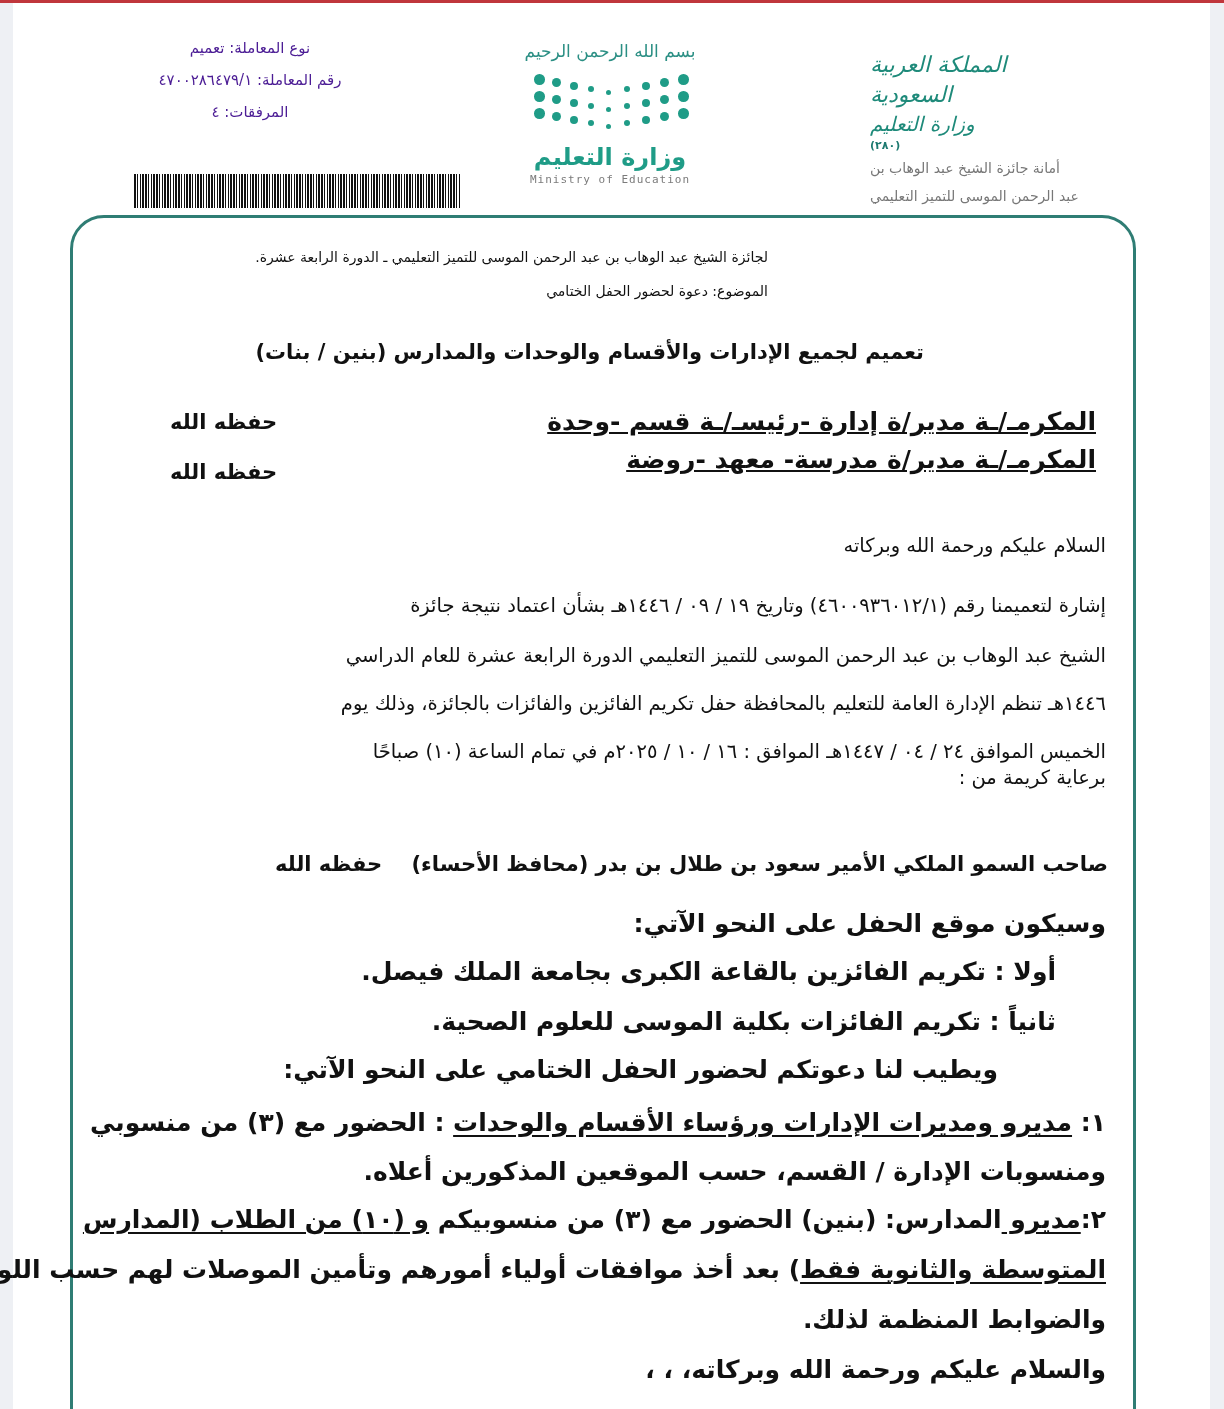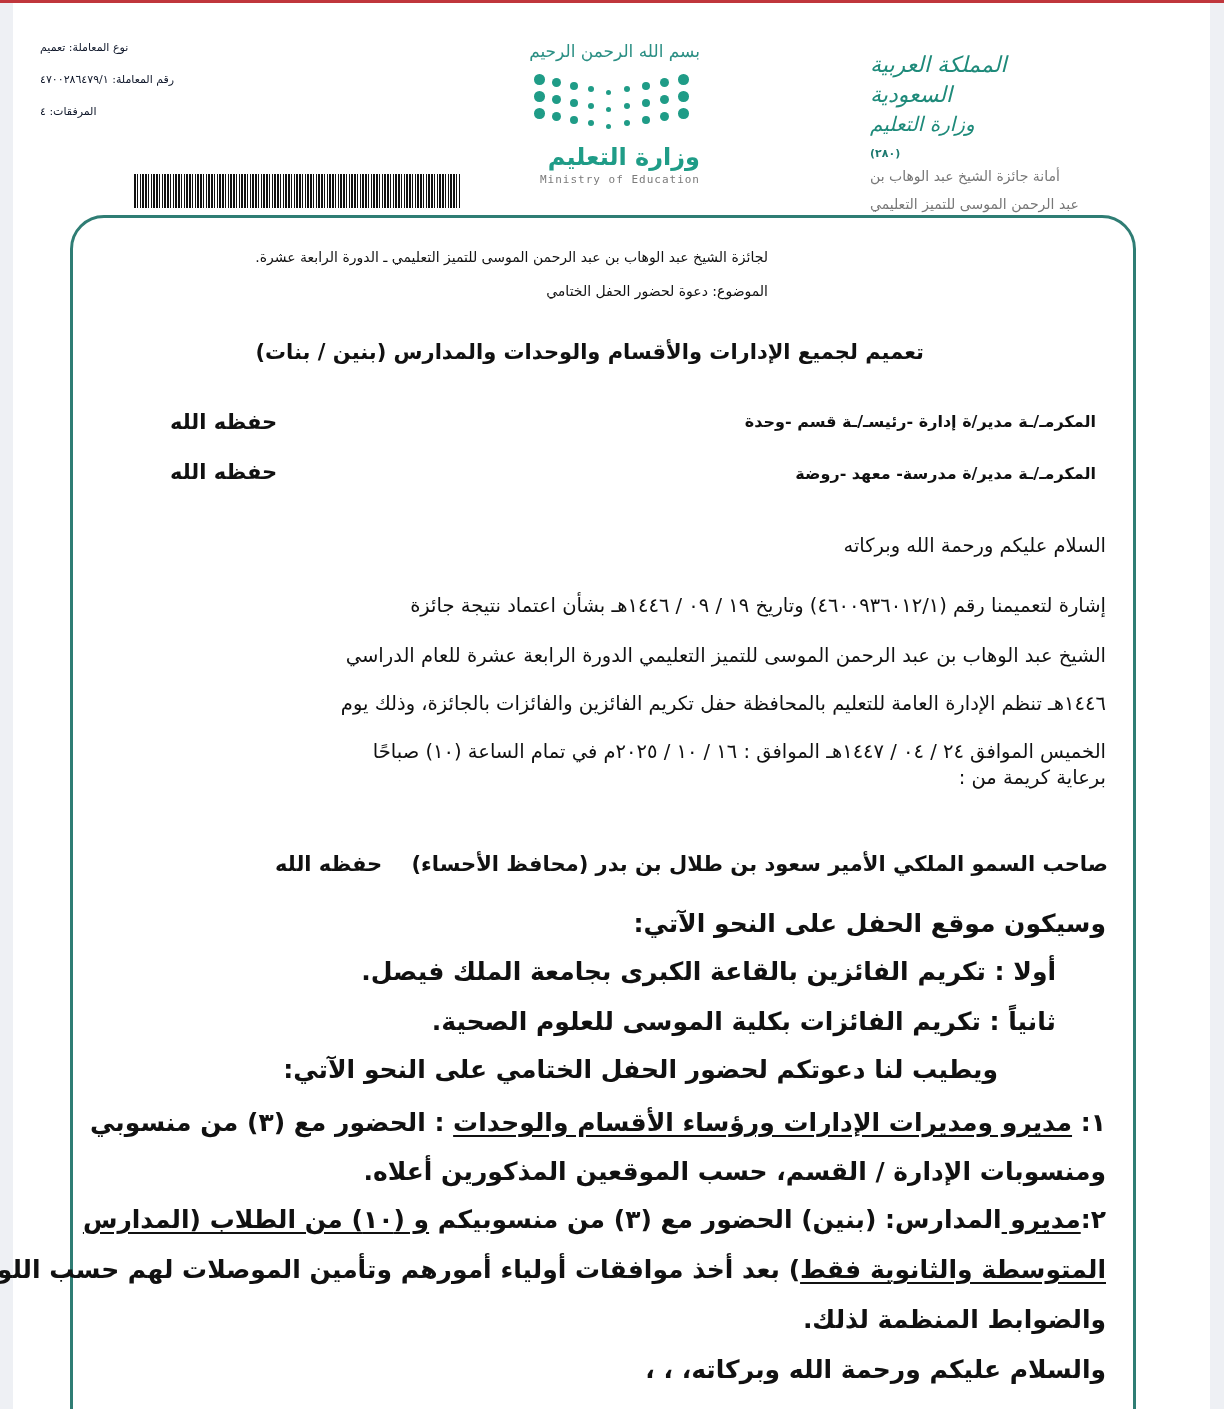--- a/index.html
+++ b/index.html
@@ -7,48 +7,48 @@
     width:1224px; height:1409px; overflow:hidden; position:relative;
     background:#ffffff;
     font-family:"DejaVu Sans", sans-serif;
     color:#111;
   }
   .topbar { position:absolute; left:0; top:0; width:1224px; height:3px; background:#c0363c; }
   .side-left { position:absolute; left:0; top:3px; width:13px; height:1406px; background:#eef0f4; }
   .side-right { position:absolute; right:0; top:3px; width:14px; height:1406px; background:#eef0f4; }
 
   
-  .meta { position:absolute; left:40px; top:32px; width:420px; direction:rtl; text-align:left; font-size:11px; color:#0f172a; }
+  .meta { position:absolute; left:40px; top:32px; width:420px; direction:rtl; text-align:center; font-size:15px; color:#4c1d95; }
   .meta .row { height:32px; line-height:32px; white-space:nowrap; }
   .barcode { position:absolute; left:134px; top:174px; width:326px; height:34px;
     background: repeating-linear-gradient(90deg,#111 0 2px,#fff 2px 3px,#111 3px 4px,#fff 4px 6px,#111 6px 7px,#fff 7px 8px,#111 8px 10px,#fff 10px 11px); }
 
   
-  .logo { position:absolute; left:520px; top:36px; width:180px; height:160px; text-align:right; direction:rtl; }
+  .logo { position:absolute; left:520px; top:36px; width:180px; height:160px; text-align:center; direction:rtl; }
   .logo .basmala { font-family:"DejaVu Serif", serif; font-size:17px; color:#2b8f84; height:30px; line-height:30px; }
   .dots { position:relative; width:160px; height:64px; margin:6px auto 0; }
   .dot { position:absolute; border-radius:50%; background:#2c9c8c; }
   .logo .ar-name { font-size:24px; font-weight:bold; color:#1f9c87; margin-top:6px; line-height:30px; }
   .logo .en-name { font-family:"DejaVu Sans Mono", monospace; font-size:11px; color:#7b7b7b; letter-spacing:1px; line-height:16px; }
 
   
   .kingdom { position:absolute; left:870px; top:50px; width:220px; text-align:left; direction:rtl; }
   .kingdom .k1 { font-family:"DejaVu Serif", serif; font-size:22px; color:#1e8a7a; line-height:30px; font-style:italic; }
   .kingdom .k2 { font-family:"DejaVu Serif", serif; font-size:20px; color:#1e8a7a; line-height:28px; font-style:italic; }
-  .kingdom .num { font-size:11px; color:#1e7a70; font-weight:bold; line-height:16px; margin-top:8px; }
+  .kingdom .num { font-size:11px; color:#1e7a70; font-weight:bold; line-height:16px; }
   .kingdom .a1, .kingdom .a2 { font-size:14px; color:#777; line-height:28px; }
 
   
   .frame { position:absolute; left:70px; top:215px; width:1066px; height:1250px;
     border:3px solid #2f7d74; border-radius:34px; box-sizing:border-box; }
 
   .body-text { position:absolute; direction:rtl; text-align:right; white-space:nowrap; }
   .subject { right:456px; top:240px; font-size:14px; color:#111; line-height:34px; }
   .title { right:300px; top:334px; font-size:21px; font-weight:bold; line-height:36px; }
-  .addr { right:128px; font-size:16px; font-weight:bold; line-height:36px; }
+  .addr { right:128px; font-size:25px; font-weight:bold; line-height:36px;text-decoration:underline; }
   .hafez { left:170px; font-size:21px; font-weight:bold; line-height:36px; }
   .para { right:118px; font-size:19.5px; line-height:48.5px; }
   .prince { right:116px; top:844px; font-size:21px; font-weight:bold; line-height:40px; }
   .plain { right:118px; font-size:25px; line-height:40px;font-weight:bold; }
   u { text-decoration:underline; text-underline-offset:4px; }
 </style>
 </head>
 <body>
 
 <div class="topbar"></div>
@@ -109,21 +109,21 @@
 
 <div class="body-text subject">
   <div>لجائزة الشيخ عبد الوهاب بن عبد الرحمن الموسى للتميز التعليمي ـ الدورة الرابعة عشرة.</div>
   <div>الموضوع: دعوة لحضور الحفل الختامي</div>
 </div>
 
 <div class="body-text title">تعميم لجميع الإدارات والأقسام والوحدات والمدارس (بنين / بنات)</div>
 
 <div class="body-text addr" style="top:404px">المكرمـ/ـة مدير/ة إدارة -رئيسـ/ـة قسم -وحدة</div>
 <div class="body-text hafez" style="top:404px">حفظه الله</div>
-<div class="body-text addr" style="top:456px">المكرمـ/ـة مدير/ة مدرسة- معهد -روضة</div>
+<div class="body-text addr" style="top:442px">المكرمـ/ـة مدير/ة مدرسة- معهد -روضة</div>
 <div class="body-text hafez" style="top:454px">حفظه الله</div>
 
 <div class="body-text para" style="top:522px">السلام عليكم ورحمة الله وبركاته</div>
 
 <div class="body-text para" style="top:582px">إشارة لتعميمنا رقم (٤٦٠٠٩٣٦٠١٢/١) وتاريخ ١٩ / ٠٩ / ١٤٤٦هـ بشأن اعتماد نتيجة جائزة</div>
 <div class="body-text para" style="top:632px">الشيخ عبد الوهاب بن عبد الرحمن الموسى للتميز التعليمي الدورة الرابعة عشرة للعام الدراسي</div>
 <div class="body-text para" style="top:680px">١٤٤٦هـ تنظم الإدارة العامة للتعليم بالمحافظة حفل تكريم الفائزين والفائزات بالجائزة، وذلك يوم</div>
 <div class="body-text para" style="top:728px">الخميس الموافق ٢٤ / ٠٤ / ١٤٤٧هـ الموافق : ١٦ / ١٠ / ٢٠٢٥م في تمام الساعة (١٠) صباحًا</div>
 <div class="body-text para" style="top:754px">برعاية كريمة من :</div>
 

